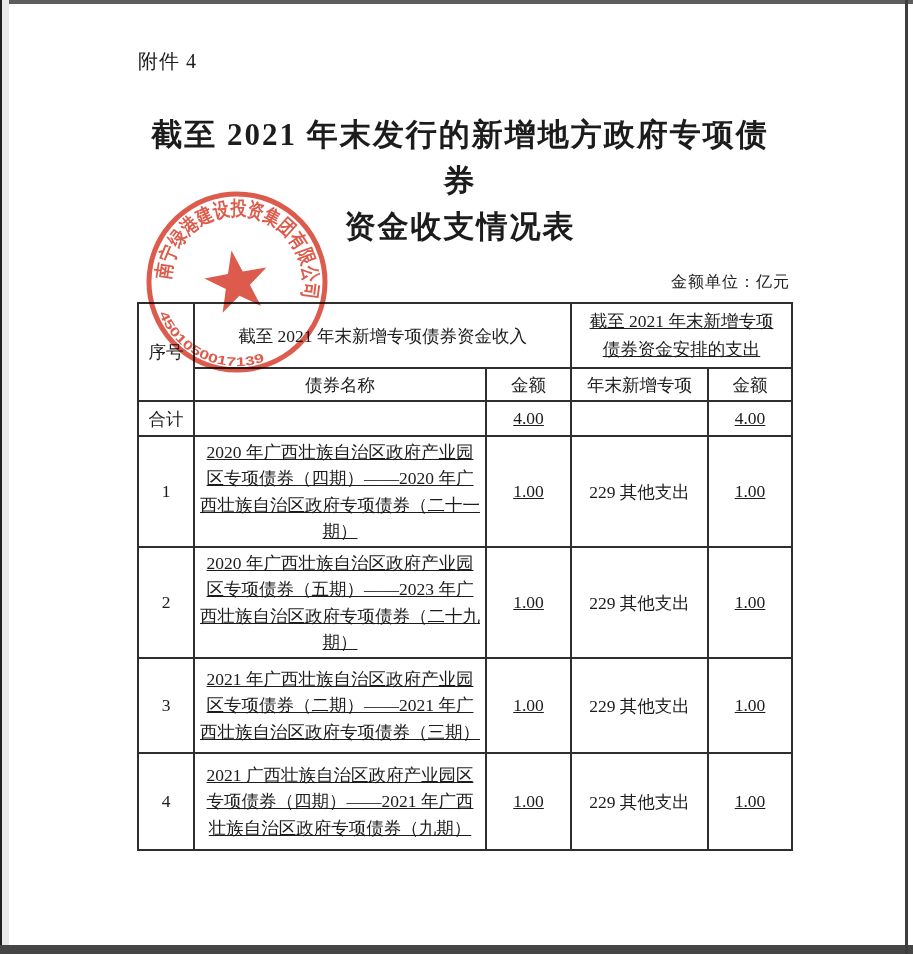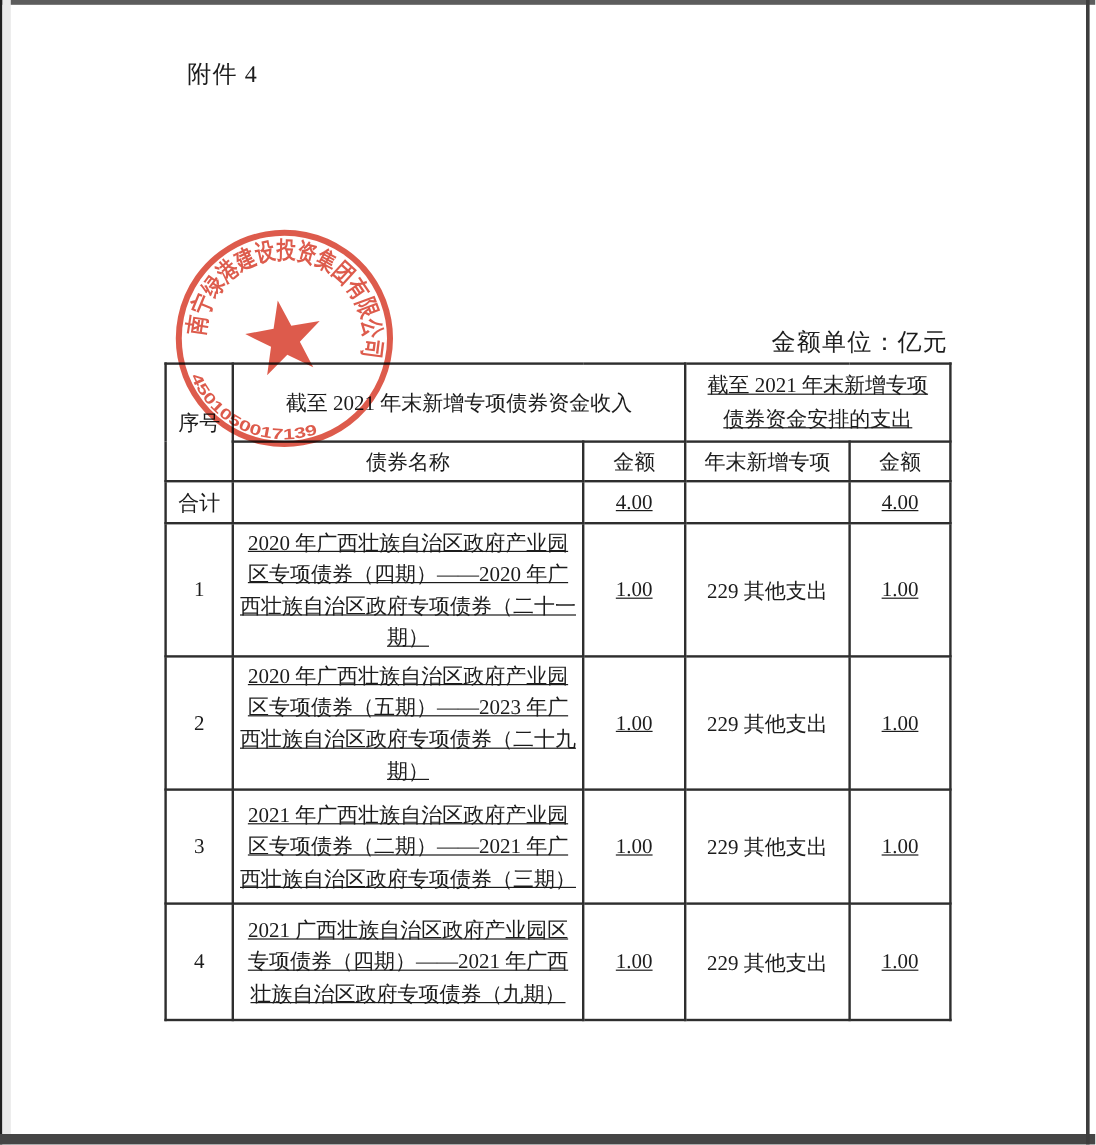--- a/index.html
+++ b/index.html
@@ -13,30 +13,30 @@
   }
   
   .edge-top{position:absolute;left:0;top:0;width:913px;height:4px;background:#5d5d5d;}
   .edge-left-dark{position:absolute;left:0;top:0;width:2px;height:954px;background:#1f1f1f;}
   .edge-left-gray{position:absolute;left:2px;top:0;width:7px;height:954px;background:#e9e9e9;}
   .edge-bottom{position:absolute;left:0;top:945px;width:913px;height:9px;background:#454545;}
   .edge-right{position:absolute;left:905px;top:0;width:3px;height:954px;background:#3d3d3d;}
 
   .attachment{
     position:absolute;left:138px;top:48px;
-    font-size:20px;letter-spacing:1px;margin-left:18px;
+    font-size:20px;letter-spacing:1px;
   }
   .doc-title{
     position:absolute;left:6px;top:112px;width:908px;
     text-align:center;font-weight:bold;
     font-size:31px;line-height:46px;letter-spacing:2px;
   }
   .unit-note{
     position:absolute;top:272px;right:123px;
-    font-size:20px;letter-spacing:1px;
+    font-size:16px;letter-spacing:1px;
   }
 
   
   .tbl-wrap{position:absolute;left:137px;top:302px;}
   table.main{
     border-collapse:collapse;table-layout:fixed;
     width:654px;
   }
   table.main th,table.main td{
     border:2px solid #2e2e2e;
@@ -78,20 +78,25 @@
 <div class="scan-page">
 
   <div class="edge-top"></div>
   <div class="edge-left-dark"></div>
   <div class="edge-left-gray"></div>
   <div class="edge-bottom"></div>
   <div class="edge-right"></div>
 
   <div class="attachment">附件 4</div>
 
+  <div class="doc-title">
+    <div>截至 2021 年末发行的新增地方政府专项债</div>
+    <div>券</div>
+    <div>资金收支情况表</div>
+  </div>
 
   <div class="unit-note">金额单位：亿元</div>
 
   <div class="tbl-wrap">
     <table class="main">
       <colgroup>
         <col class="c-seq">
           <col class="c-name">
           <col class="c-amt1">
           <col class="c-class">

